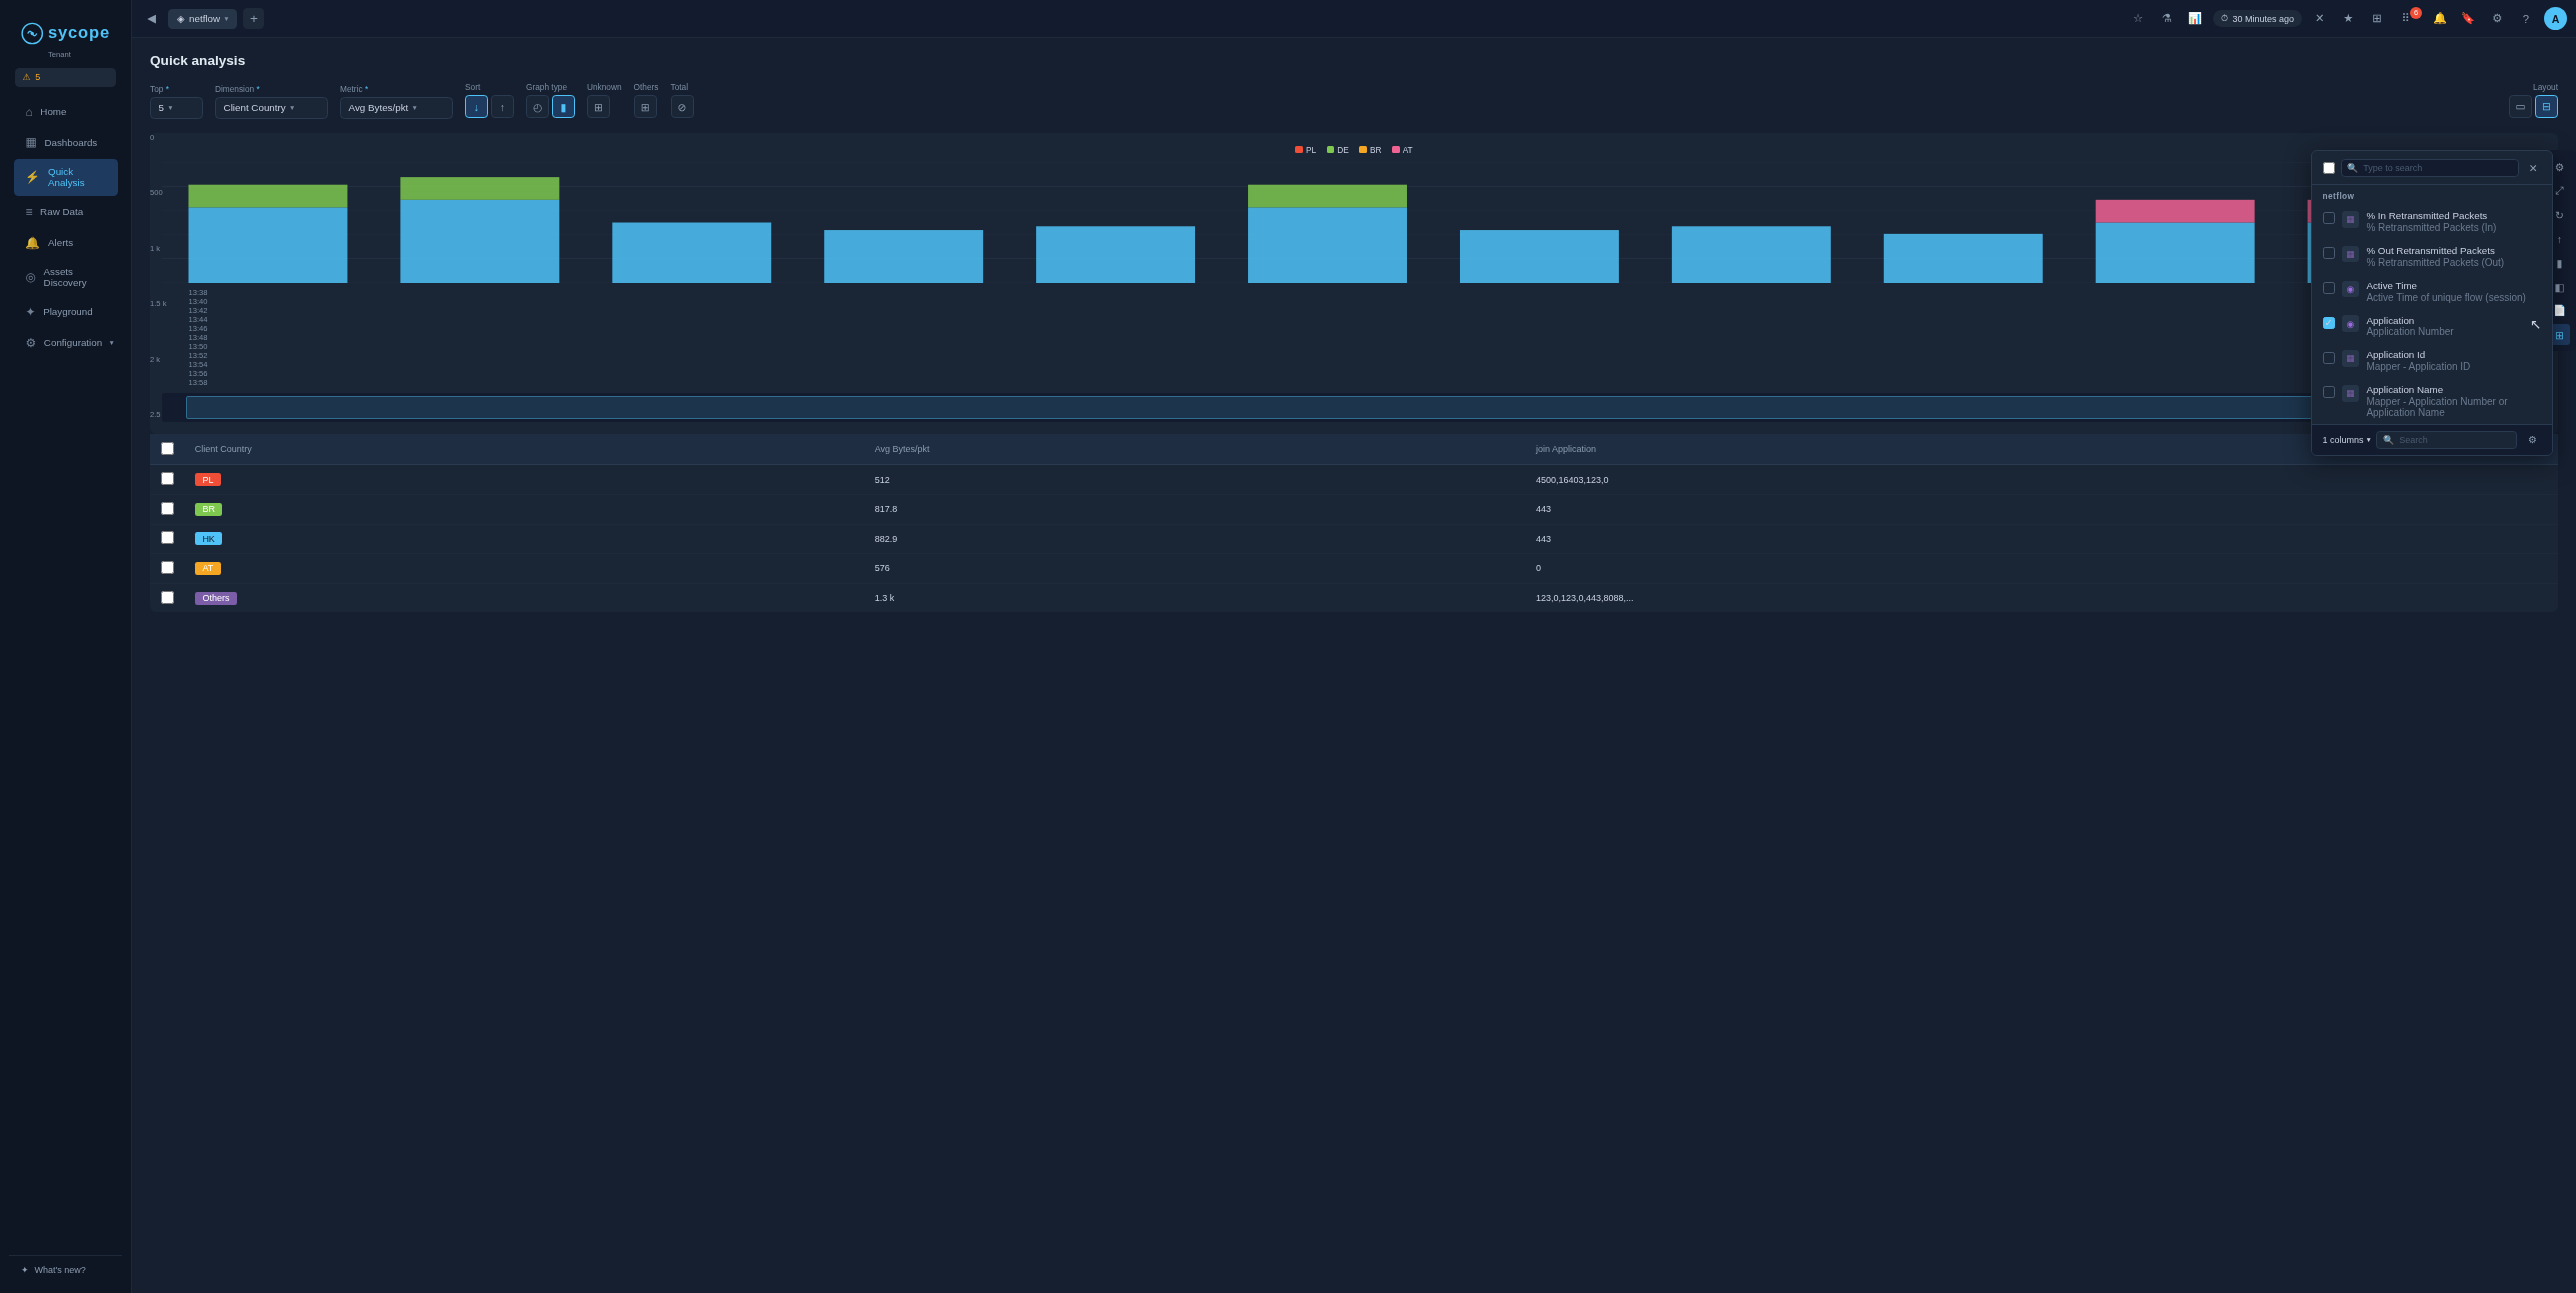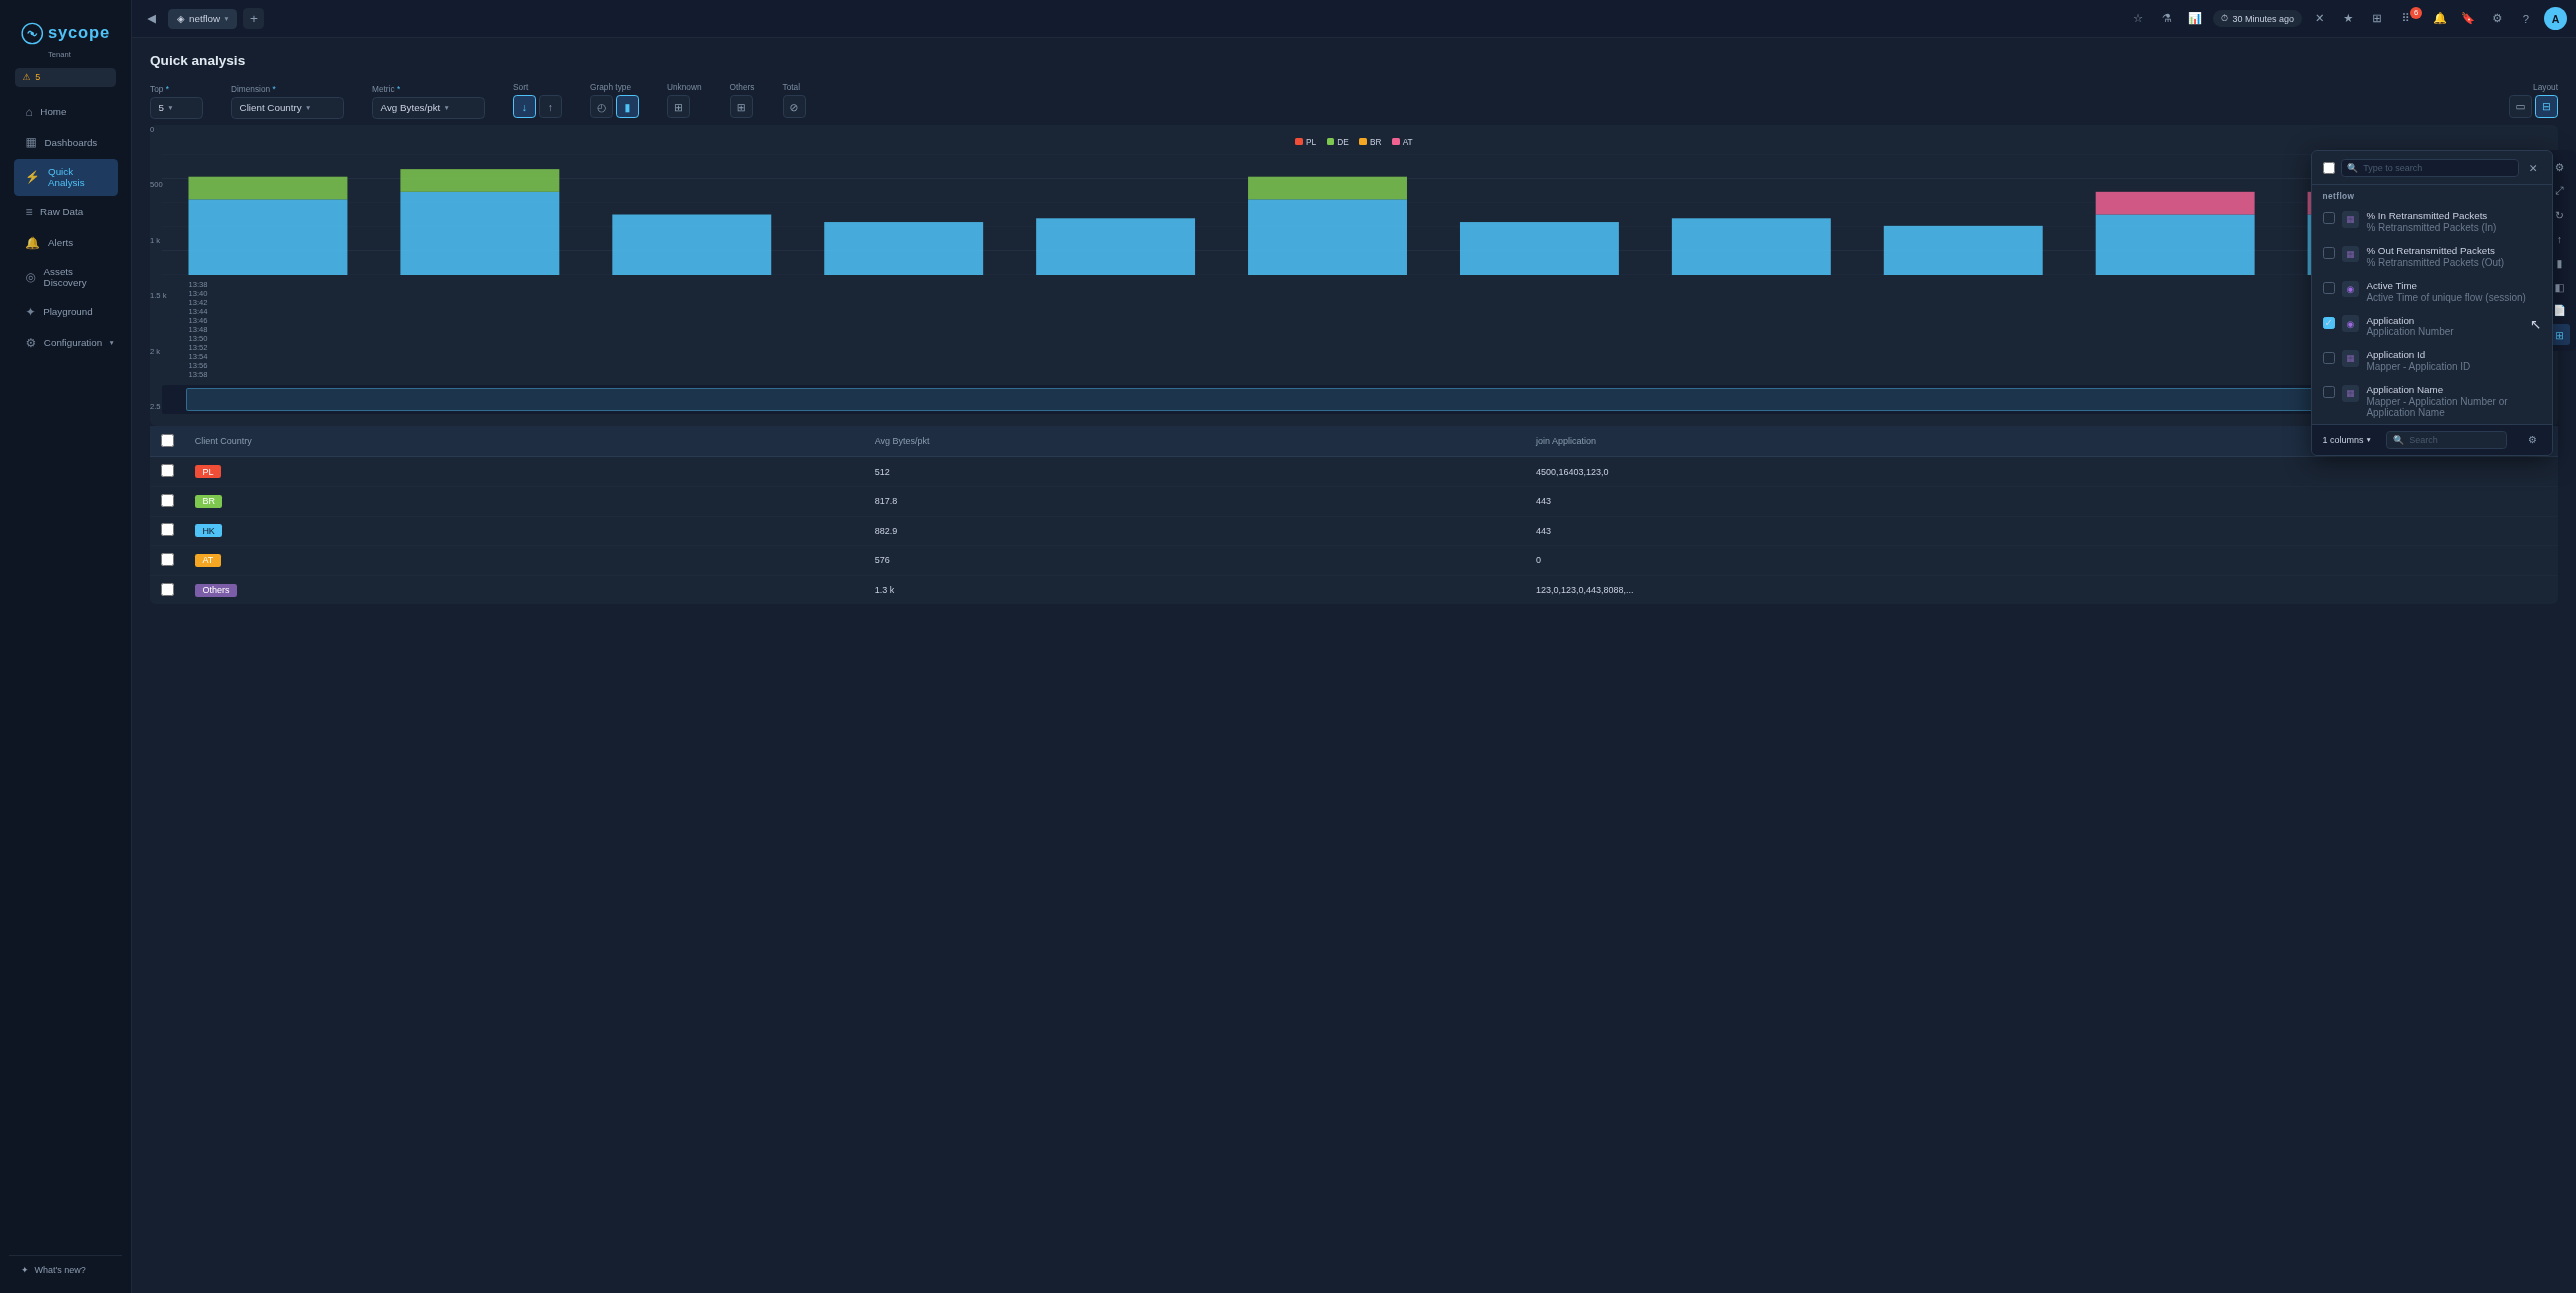--- a/index.html
+++ b/index.html
@@ -191,22 +191,22 @@
       font-size: 13.6px;
       font-weight: 600;
       color: #e0e8f0;
       margin-bottom: 13.6px;
     }
 
     
     .controls-row {
       display: flex;
       align-items: center;
-      gap: 28px;
-      margin-bottom: 4px;
+      gap: 12px;
+      margin-bottom: 12px;
       flex-wrap: wrap;
     }
     .control-group {
       display: flex;
       flex-direction: column;
       gap: 3px;
     }
     .control-label {
       font-size: 8.3px;
       color: #7a8ba0;
@@ -448,21 +448,21 @@
       margin-top: 2.3px;
       display: flex; align-items: center; justify-content: center;
     }
     .dropdown-item-check.checked {
       background: #4fc3f7;
       border-color: #4fc3f7;
     }
     .dropdown-footer {
       display: flex;
       align-items: center;
-      gap: 16px;
+      gap: 6px;
       padding: 6px 10.6px;
       border-top: 0.8px solid #2a3a50;
       background: #131c2e;
     }
     .columns-select {
       display: flex;
       align-items: center;
       gap: 3px;
       font-size: 9px;
       color: #c8d0e0;

